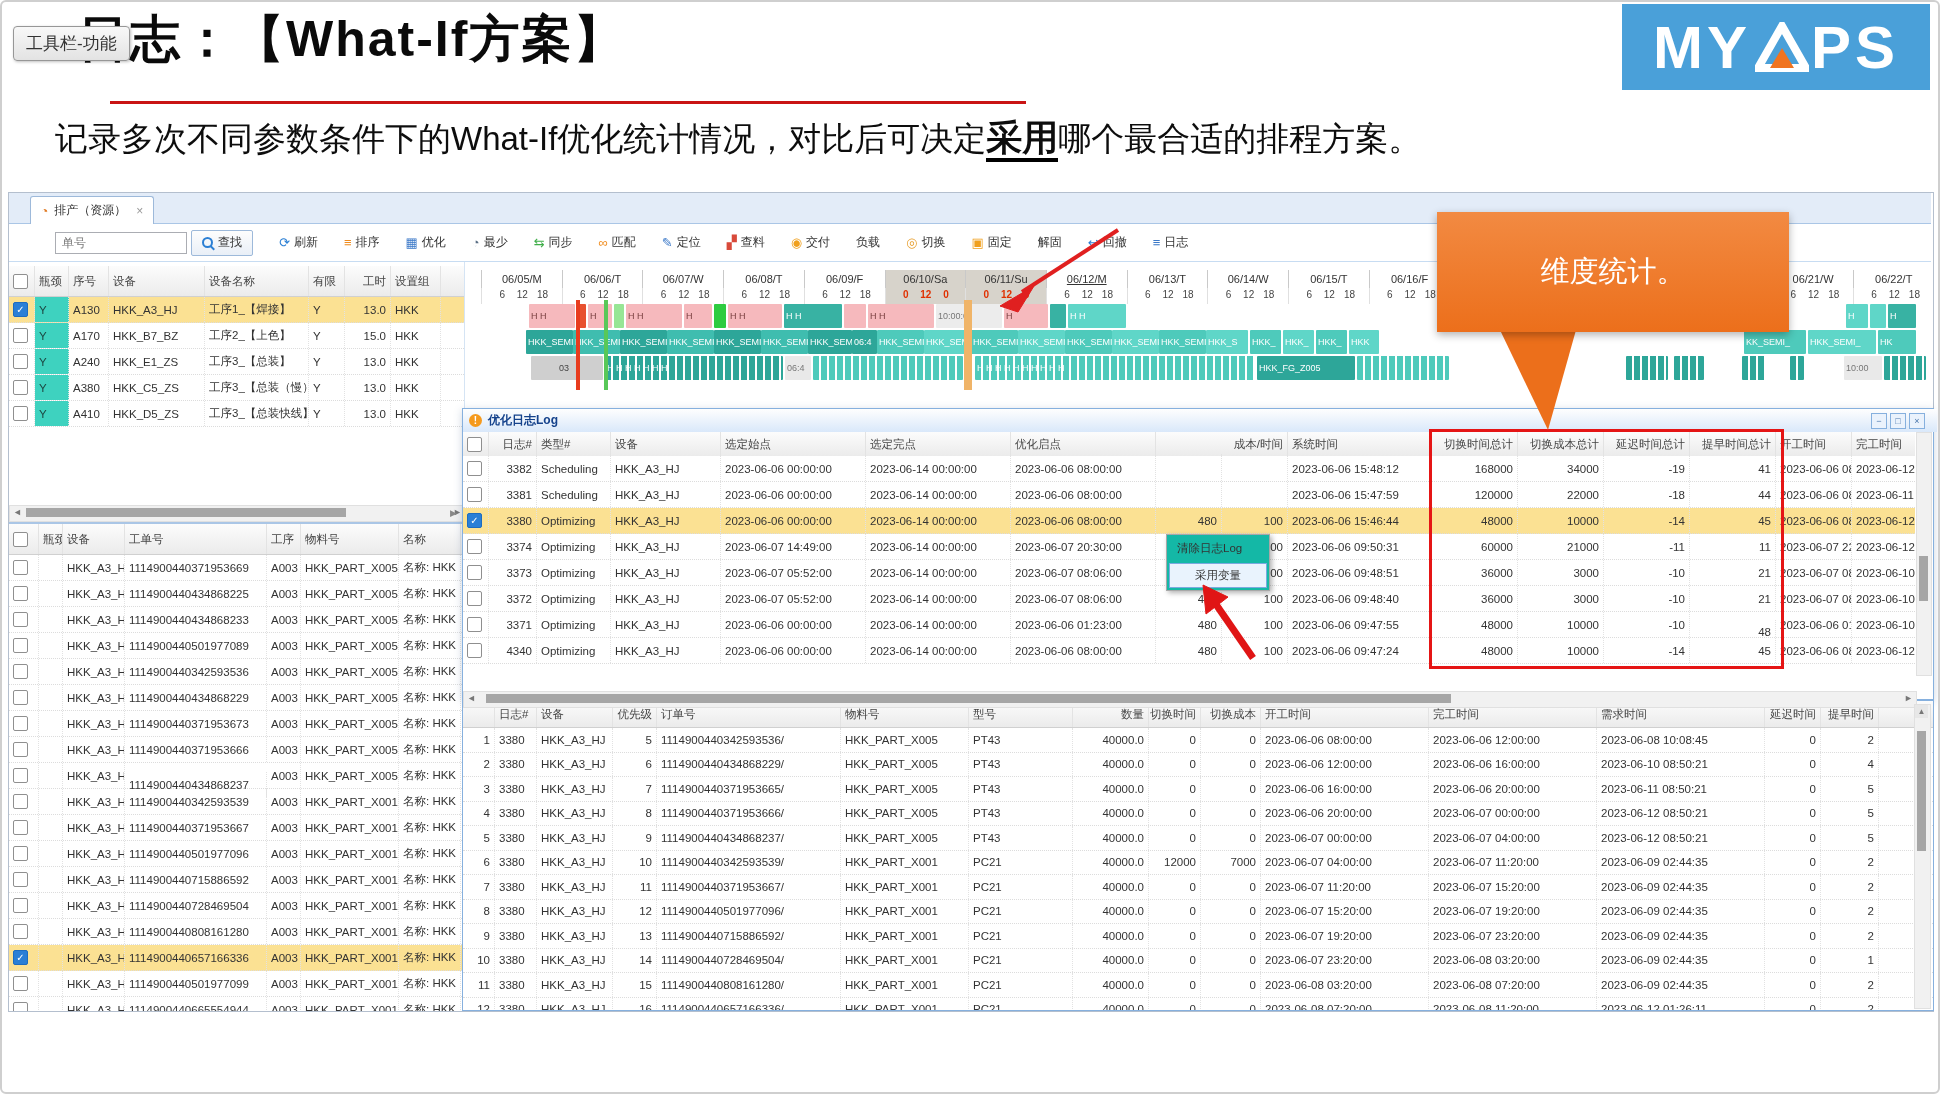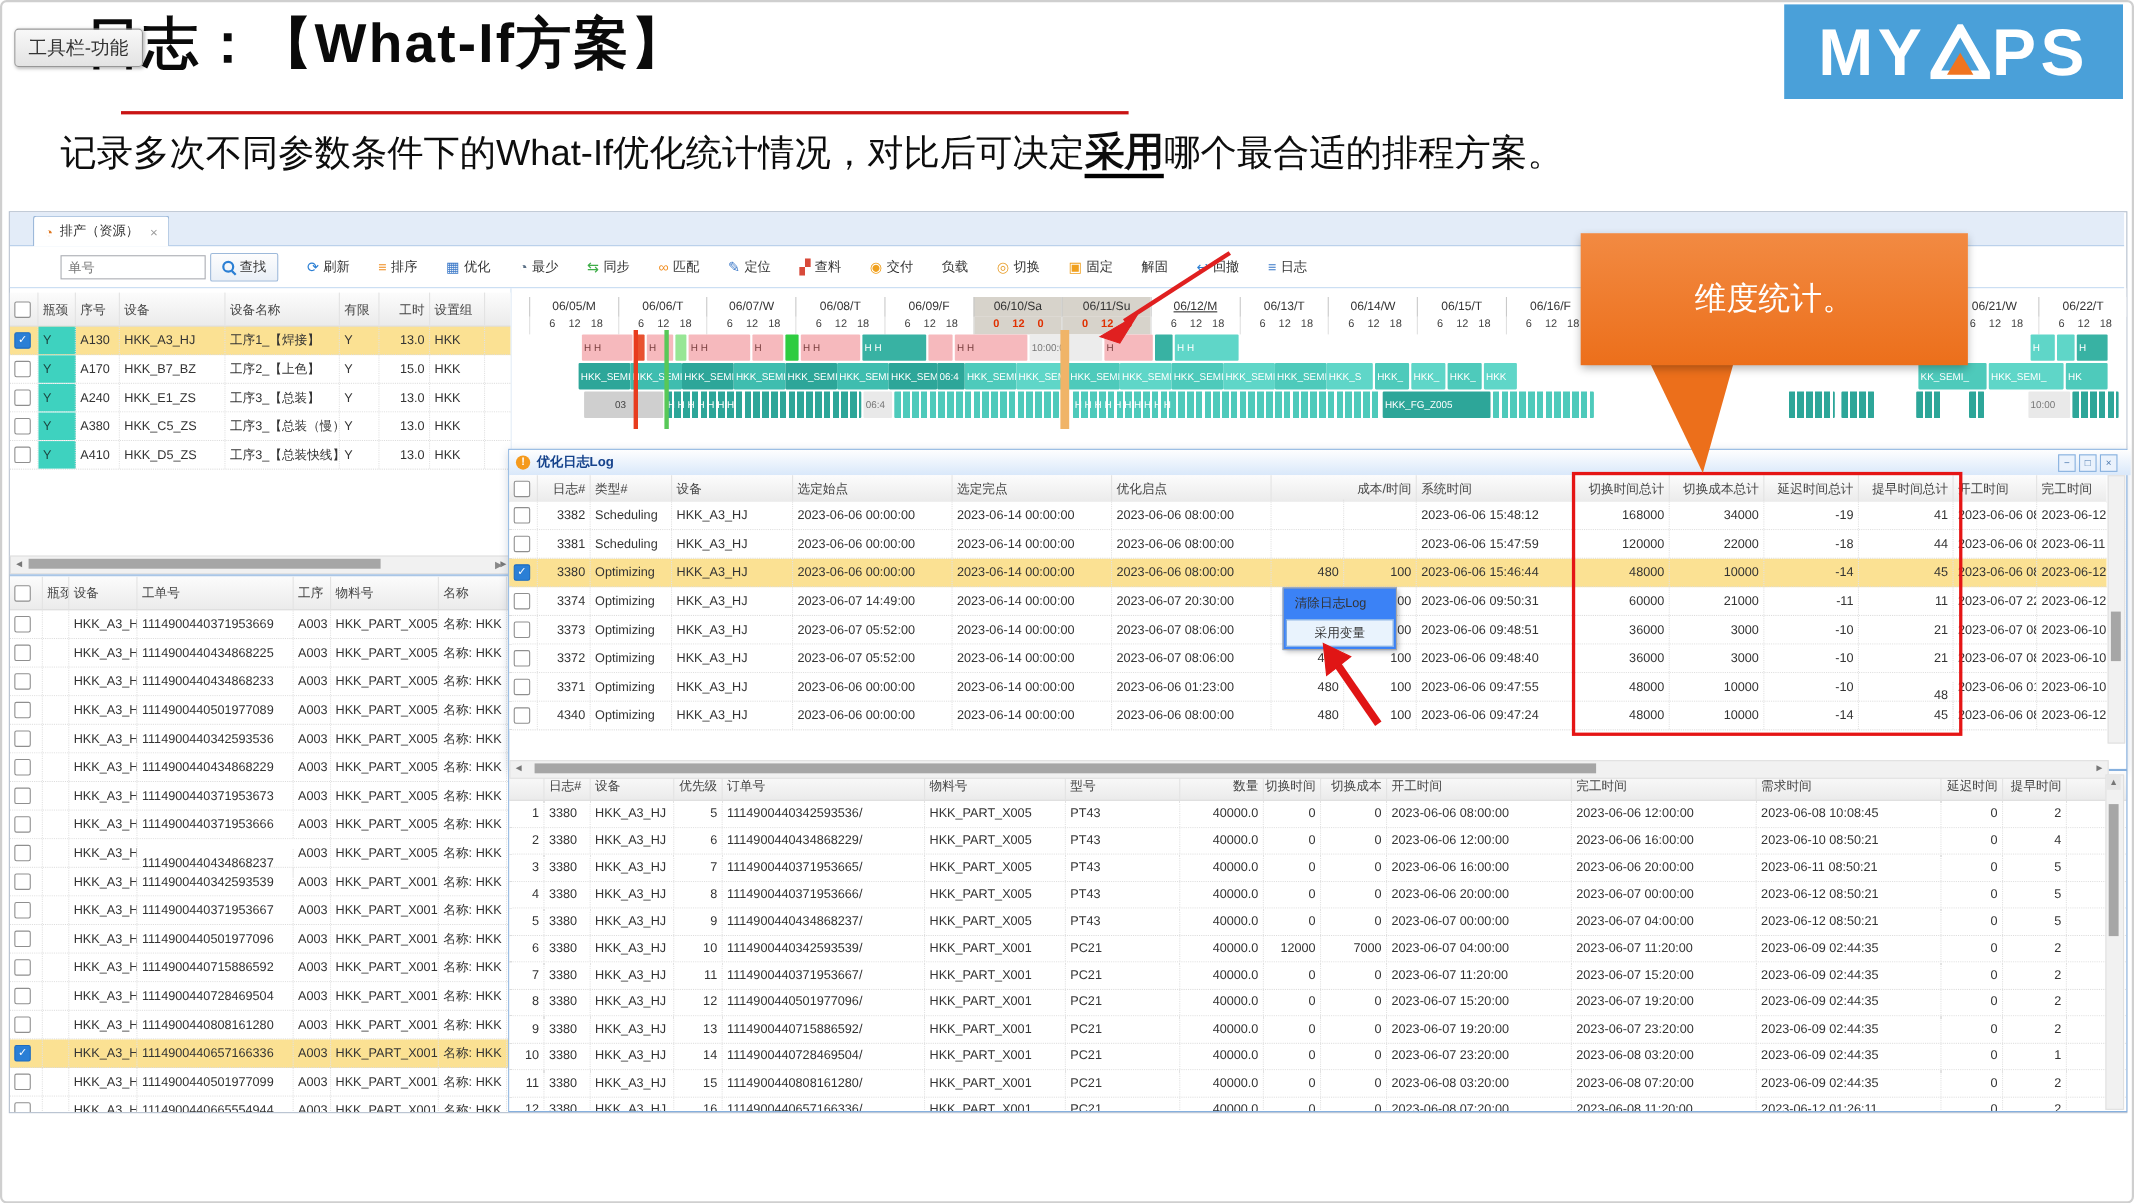--- a/index.html
+++ b/index.html
@@ -84,21 +84,21 @@
   .warn-ico{width:13px;height:13px;border-radius:50%;background:#f59a1d;color:#fff;font-size:10px;font-weight:700;
             display:flex;align-items:center;justify-content:center;flex:none;}
   .log-title{font-weight:700;color:#15428b;}
   .winbtns{position:absolute;right:12px;top:4px;display:flex;gap:3px;}
   .winbtn{width:14px;height:14px;border:1px solid #86b0de;background:#eaf2fc;color:#4a77ad;font-size:9px;
           display:flex;align-items:center;justify-content:center;}
   .log-head{left:463px;top:432px;width:1452px;height:24px;z-index:4;}
   .log-body{left:463px;top:456px;width:1452px;height:202px;z-index:4;}
   .log-hsb{left:463px;top:674px;width:1452px;height:15px;z-index:4;}
   .red-rect{left:1429px;top:429px;width:349px;height:234px;border:3px solid #e51515;z-index:6;pointer-events:none;}
-  .ctx-menu{left:1166px;top:534px;width:98px;background:#3b82f6;border:1px solid #a8a8a8;z-index:7;
+  .ctx-menu{left:1166px;top:534px;width:98px;background:#14b8a6;border:1px solid #a8a8a8;z-index:7;
             box-shadow:2px 2px 5px rgba(0,0,0,.3);font-size:11.5px;padding:2px;}
   .ctx-item{padding:4px 8px;color:#333;white-space:nowrap;}
   .ctx-item.hot{border:1px solid #7aa9e0;background:#e9f3fd;margin-top:3px;text-align:center;}
 
   
   .detail-panel{left:462px;top:700px;width:1470px;height:309px;background:#fff;border:1px solid #86b0de;
                 z-index:3;overflow:hidden;}
   .det-head{height:26px;}
   .det-vsb{left:1914px;top:704px;width:15px;height:303px;z-index:5;}
 

